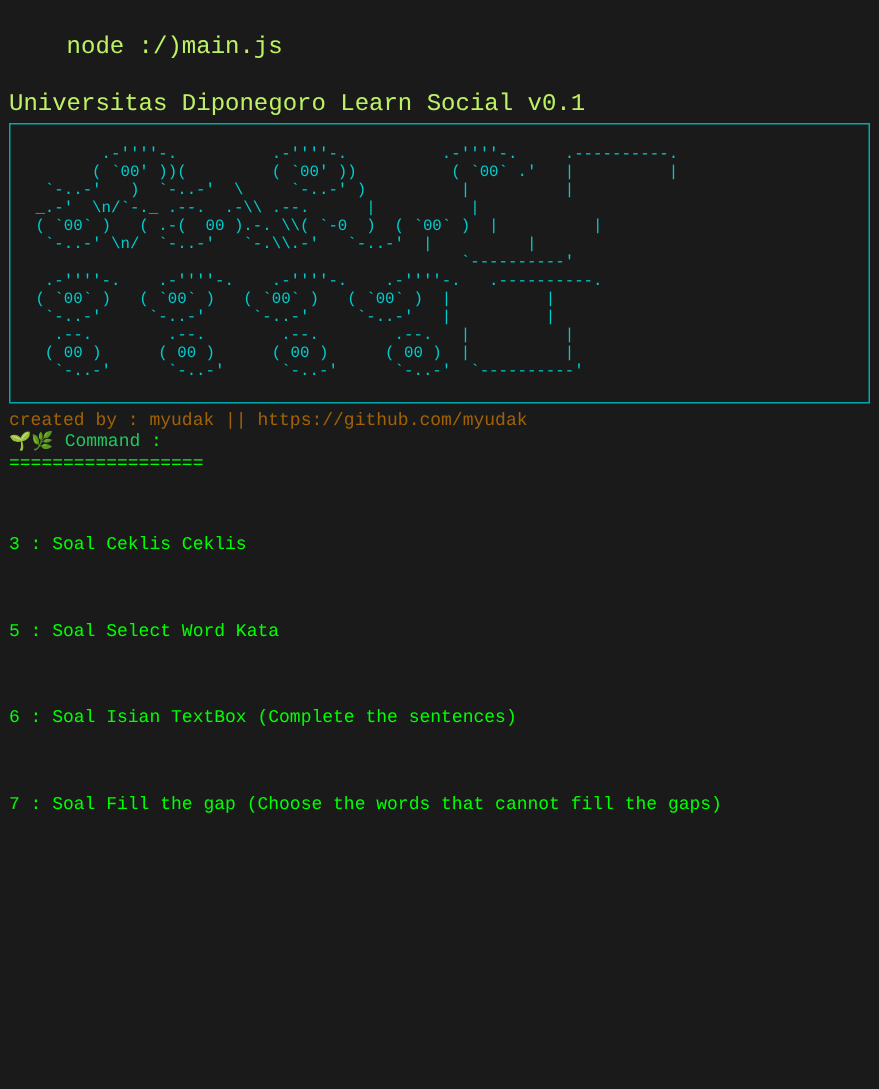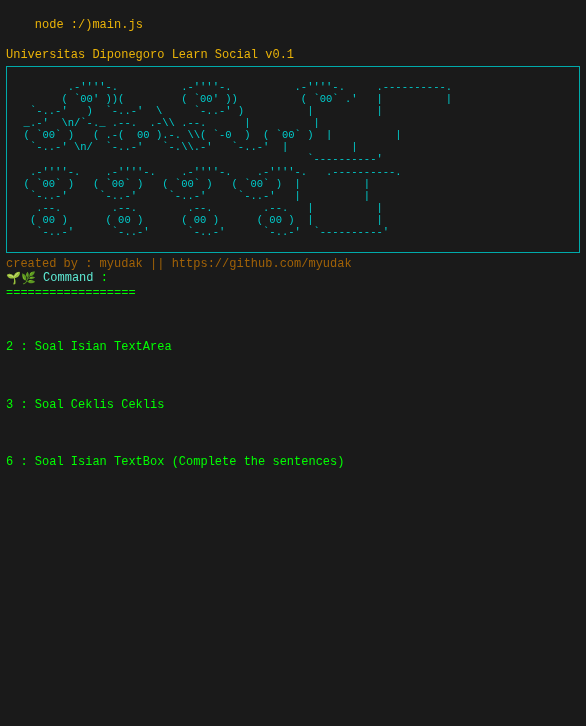--- a/index.html
+++ b/index.html
@@ -19,22 +19,22 @@
     }
 
     #terminal {
       background-color: #1a1a1a;
       padding: 4px 6px;
       width: 100%;
       min-height: 726px;
     }
 
     .top-bar {
-      color: #eab308;
-      font-size: 12px;
+      color: #bef264;
+      font-size: 16px;
       margin-bottom: 2px;
       white-space: pre;
     }
 
     .ascii-art-container {
       border: 1px solid #00aaaa;
       margin: 4px 0;
       padding: 2px 4px;
       color: #00cccc;
       font-size: 10.5px;
@@ -56,21 +56,21 @@
       display: flex;
       align-items: center;
       white-space: pre;
     }
 
     .emoji {
       font-size: 12px;
     }
 
     .command-label {
-      color: #5eead4;
+      color: #22c55e;
     }
 
     .separator {
       color: #00ff00;
       font-size: 12px;
       white-space: pre;
     }
 
     .menu-items {
       color: #00ff00;
@@ -112,20 +112,21 @@
 
   <div class="created-by">created by : myudak || https://github.com/myudak</div>
 
   <div class="command-line">
     <span class="emoji">🌱🌿 </span><span class="command-label">Command</span><span> :</span>
   </div>
 
   <div class="separator">==================</div>
 
   <div class="menu-items">
-    <div>2 : Soal Isian TextArea</div>
     <div>3 : Soal Ceklis Ceklis</div>
+    <div>5 : Soal Select Word Kata</div>
     <div>6 : Soal Isian TextBox (Complete the sentences)</div>
+    <div>7 : Soal Fill the gap (Choose the words that cannot fill the gaps)</div>
     
     
   </div>
 
 </div>
 
 </body></html>

